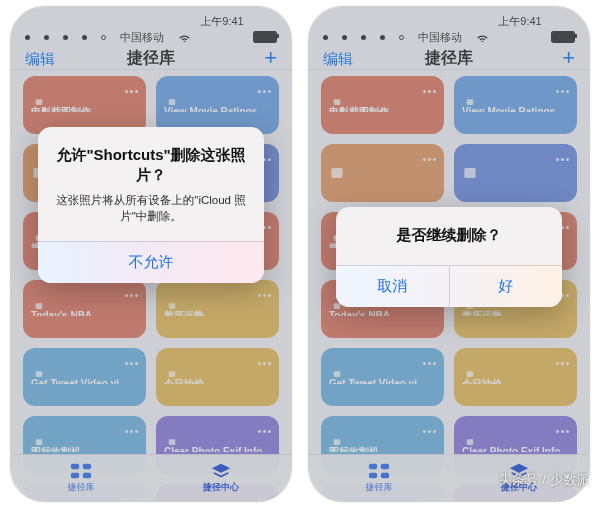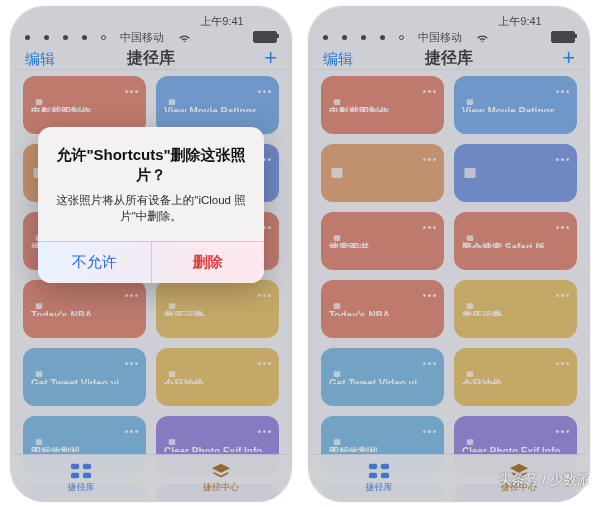--- a/index.html
+++ b/index.html
@@ -43,21 +43,21 @@
 
   .dim{position:absolute;inset:0;background:rgba(120,124,134,.32);pointer-events:none;}
 
   
   .tabbar{position:absolute;left:0;right:0;bottom:0;height:46px;background:rgba(248,248,250,.94);
     border-top:1px solid rgba(0,0,0,.08);display:flex;}
   .tabbar .tab{flex:1;display:flex;flex-direction:column;align-items:center;justify-content:center;gap:1px;}
   .tabbar svg{width:22px;height:18px;}
   .tabbar .tl{font-size:9px;}
   .tab.active{color:#2f6fed;}
-  .tab.inactive{color:#a16207;}
+  .tab.inactive{color:#1d4ed8;font-weight:bold;}
 
   
   .alert{
     position:absolute;left:50%;transform:translateX(-50%);
     width:226px;background:#f3f1f2;border-radius:13px;overflow:hidden;
     box-shadow:0 8px 30px rgba(0,0,0,.25);
   }
   .alertA{top:120px;}
   .alert .msg{padding:18px 16px 16px;text-align:center;}
   .alert .msg h3{margin:0 0 6px;font-size:15px;font-weight:600;color:#111;line-height:1.35;}
@@ -315,21 +315,20 @@
 
   <div class="dim"></div>
 
   <div class="alert alertA">
     <div class="msg">
       <h3>允许"Shortcuts"删除这张照片？</h3>
       <p>这张照片将从所有设备上的"iCloud 照片"中删除。</p>
     </div>
     <div class="btns">
       <button>不允许</button>
-      <button class="danger">删除</button>
     </div>
   </div>
 </div>
 
 <div class="phone right">
 
   <div class="status">
     <div class="sb-left">
       <span class="dot"></span>
           <span class="dot"></span>
@@ -551,17 +550,26 @@
     <div class="tab inactive">
       <svg viewBox="0 0 24 18">
             <path d="M12 1l10 5-10 5L2 6l10-5zm-8 9l8 4 8-4v2l-8 4-8-4v-2z" fill="currentColor"></path>
           </svg>
       <span class="tl">捷径中心</span>
     </div>
   </div>
 
   <div class="dim"></div>
 
+  <div class="alert alertB">
+    <div class="msg">
+      <h3>是否继续删除？</h3>
+    </div>
+    <div class="btns">
+      <button>取消</button>
+      <button class="ok">好</button>
+    </div>
+  </div>
 </div>
 
 <div class="wmk">头条号 / 少数派</div>
 
 </div>
 
 </body></html>

